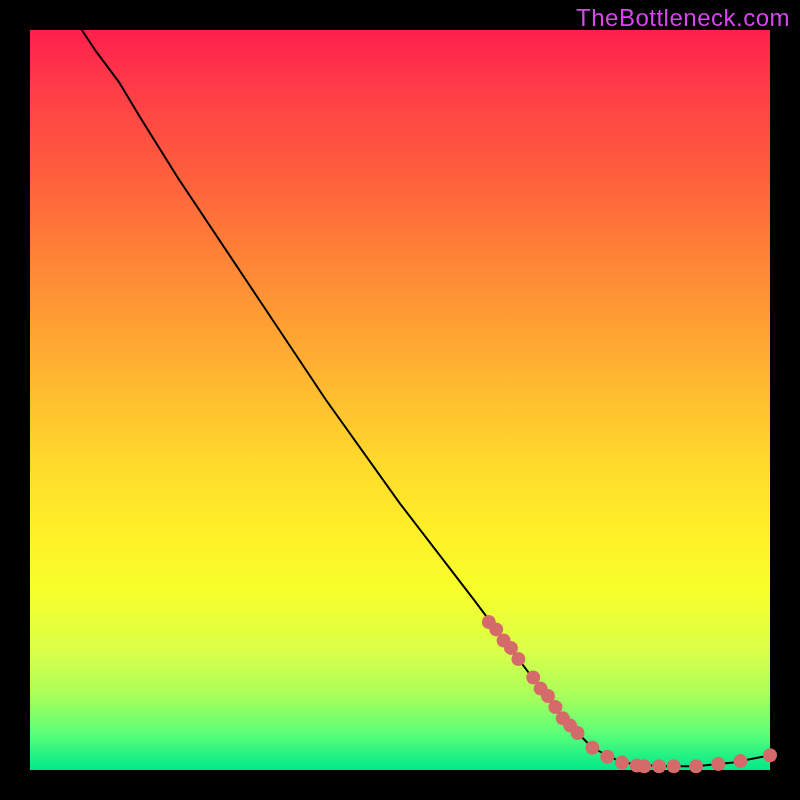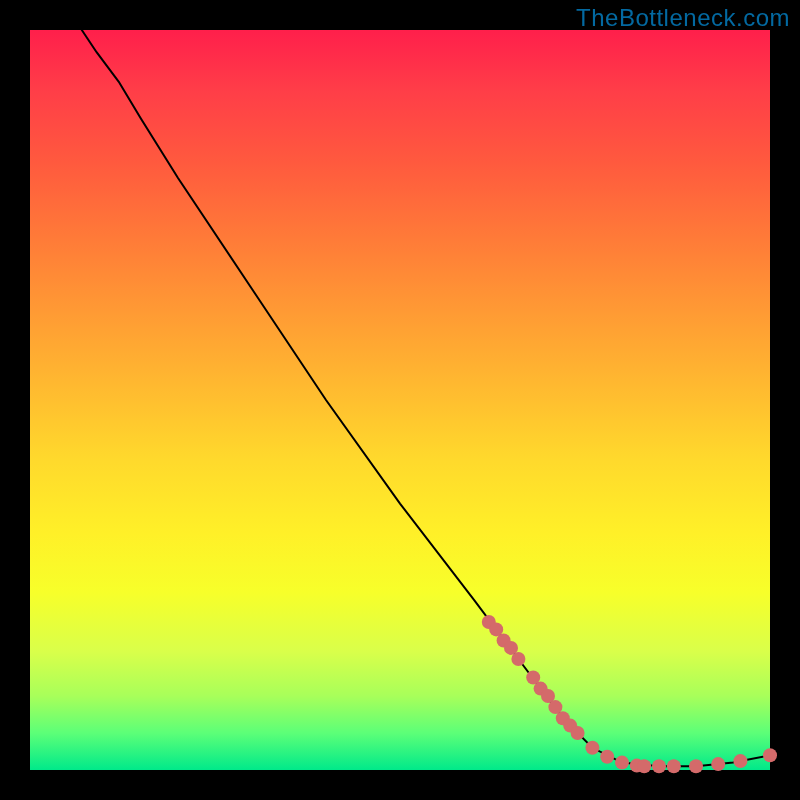--- a/index.html
+++ b/index.html
@@ -14,21 +14,21 @@
   .frame {
     position: relative;
     width: 800px;
     height: 800px;
     background: #000;
   }
   .watermark {
     position: absolute;
     top: 4px;
     right: 10px;
-    color: #0369a1;
+    color: #d946ef;
     font-size: 24px;
     font-weight: 500;
     letter-spacing: 0.5px;
     user-select: none;
   }
   .plot {
     position: absolute;
     left: 30px;
     top: 30px;
     width: 740px;

